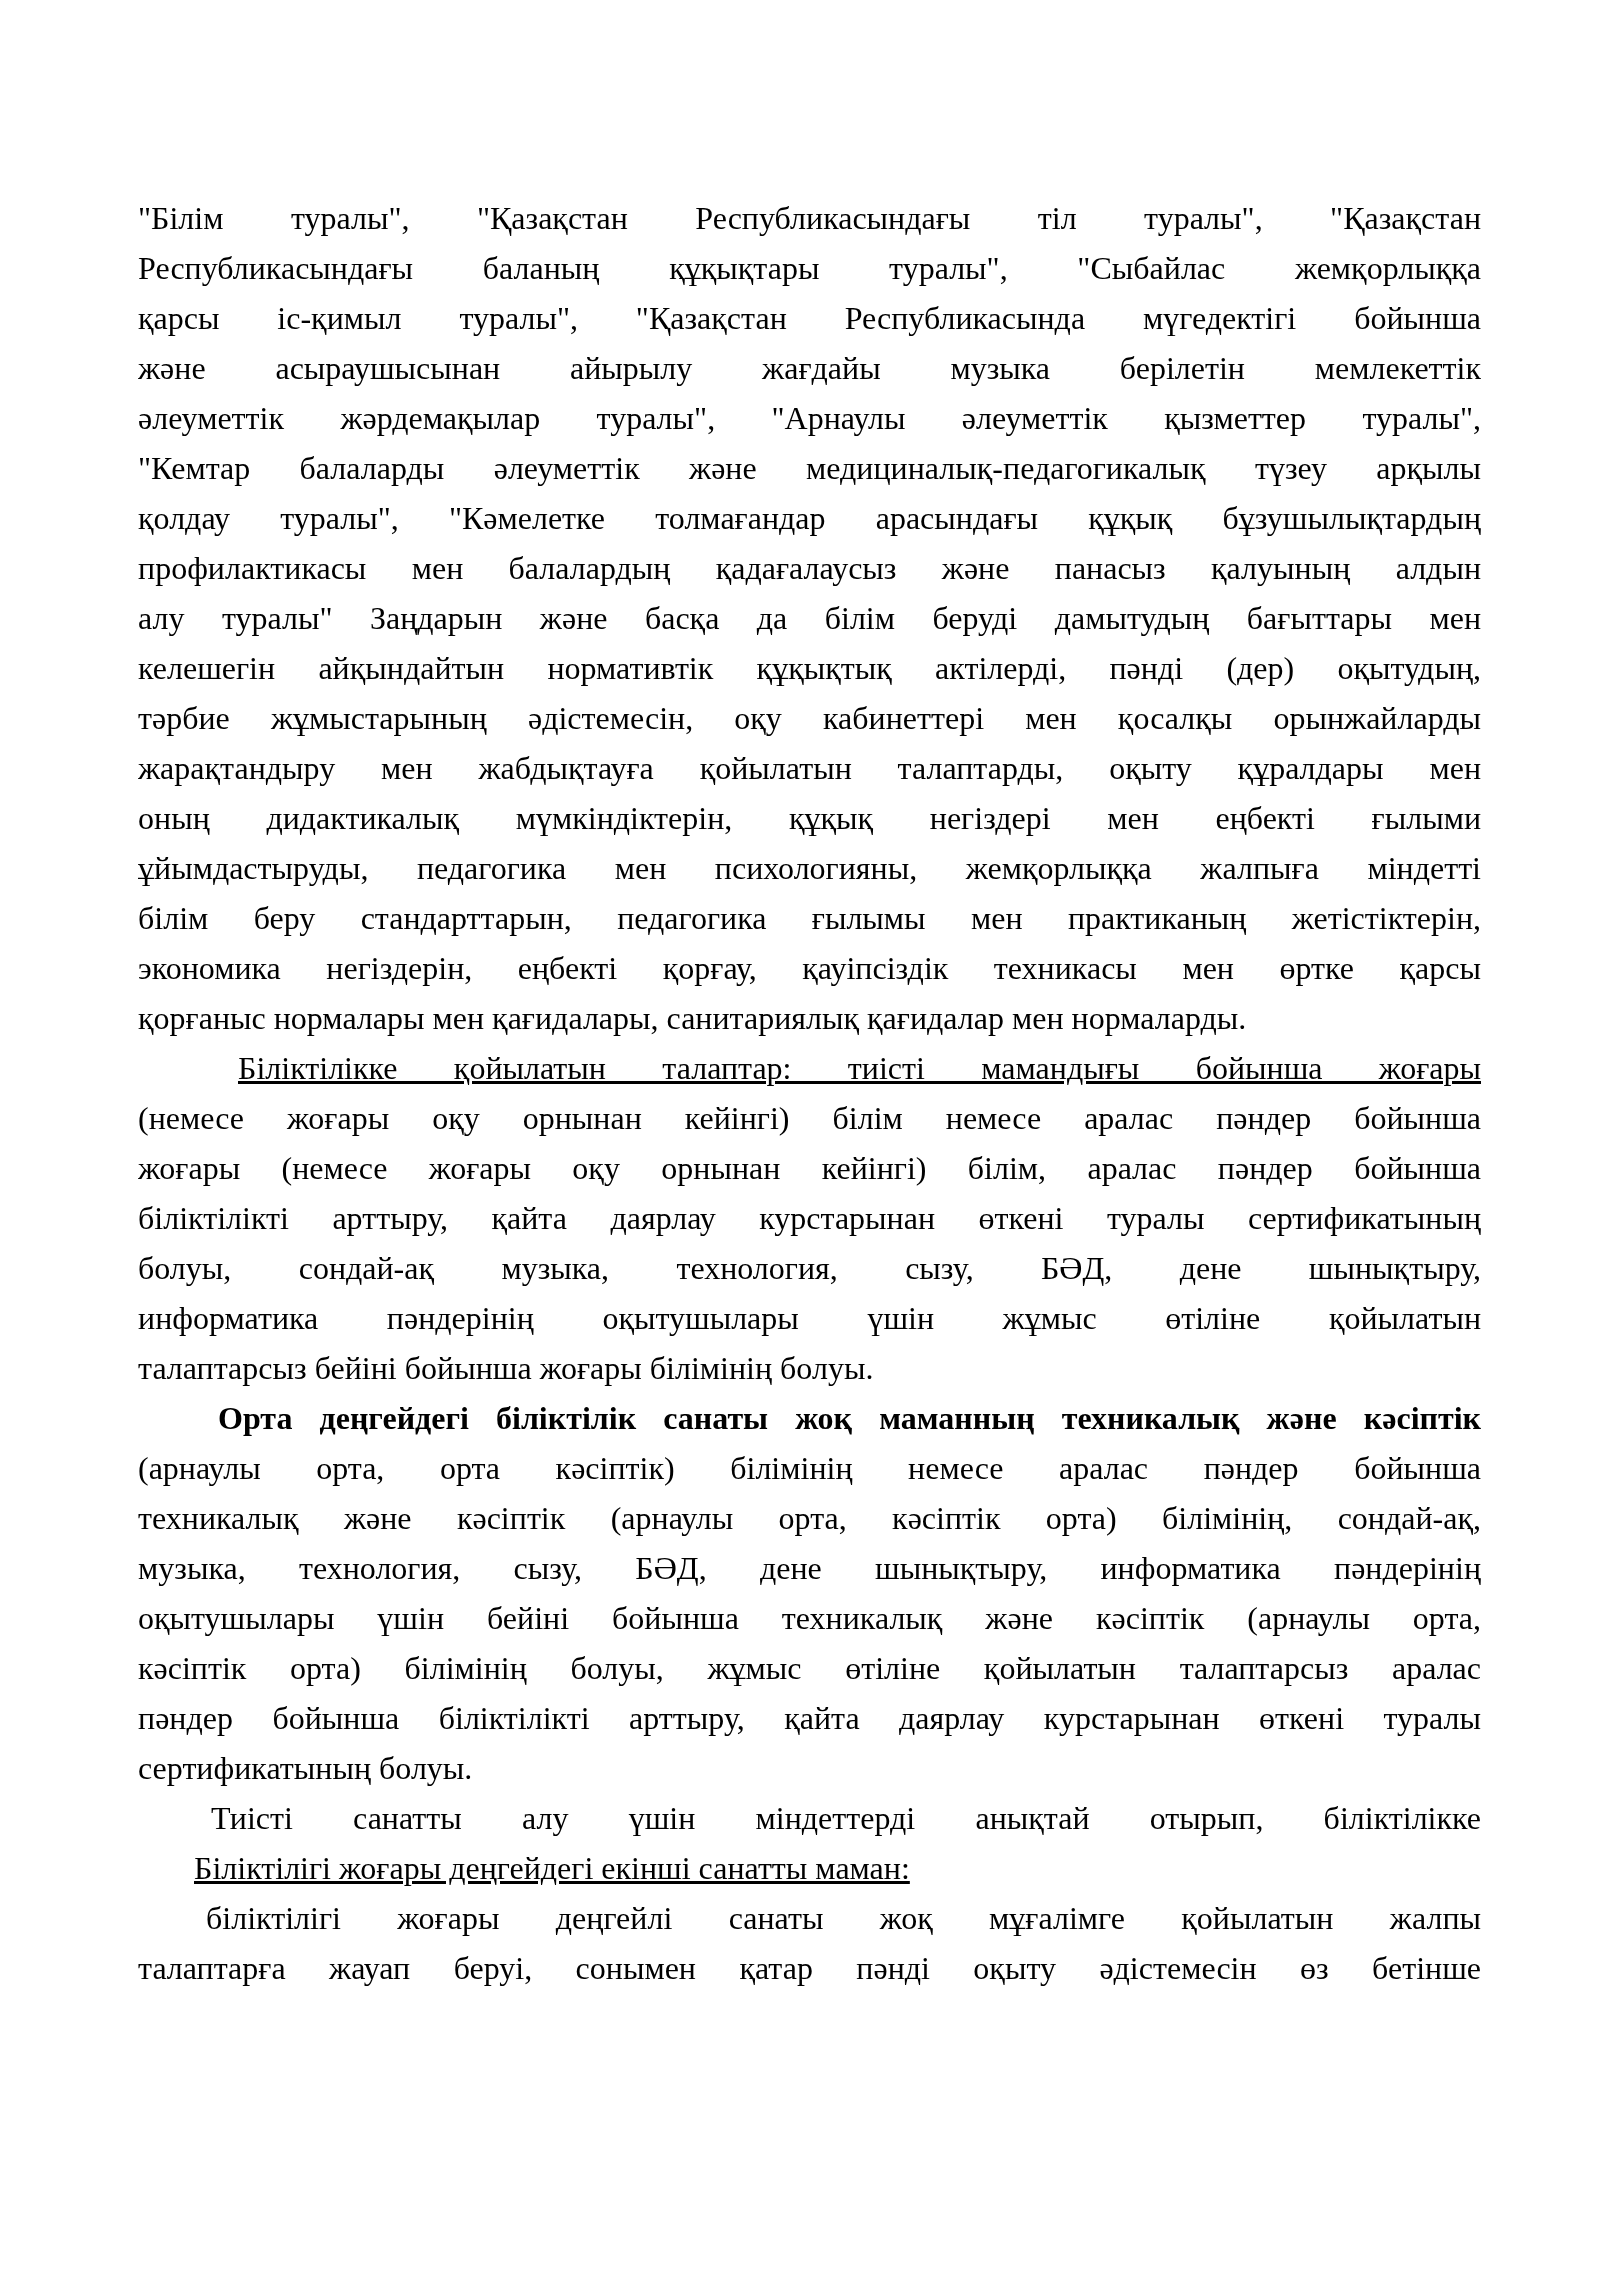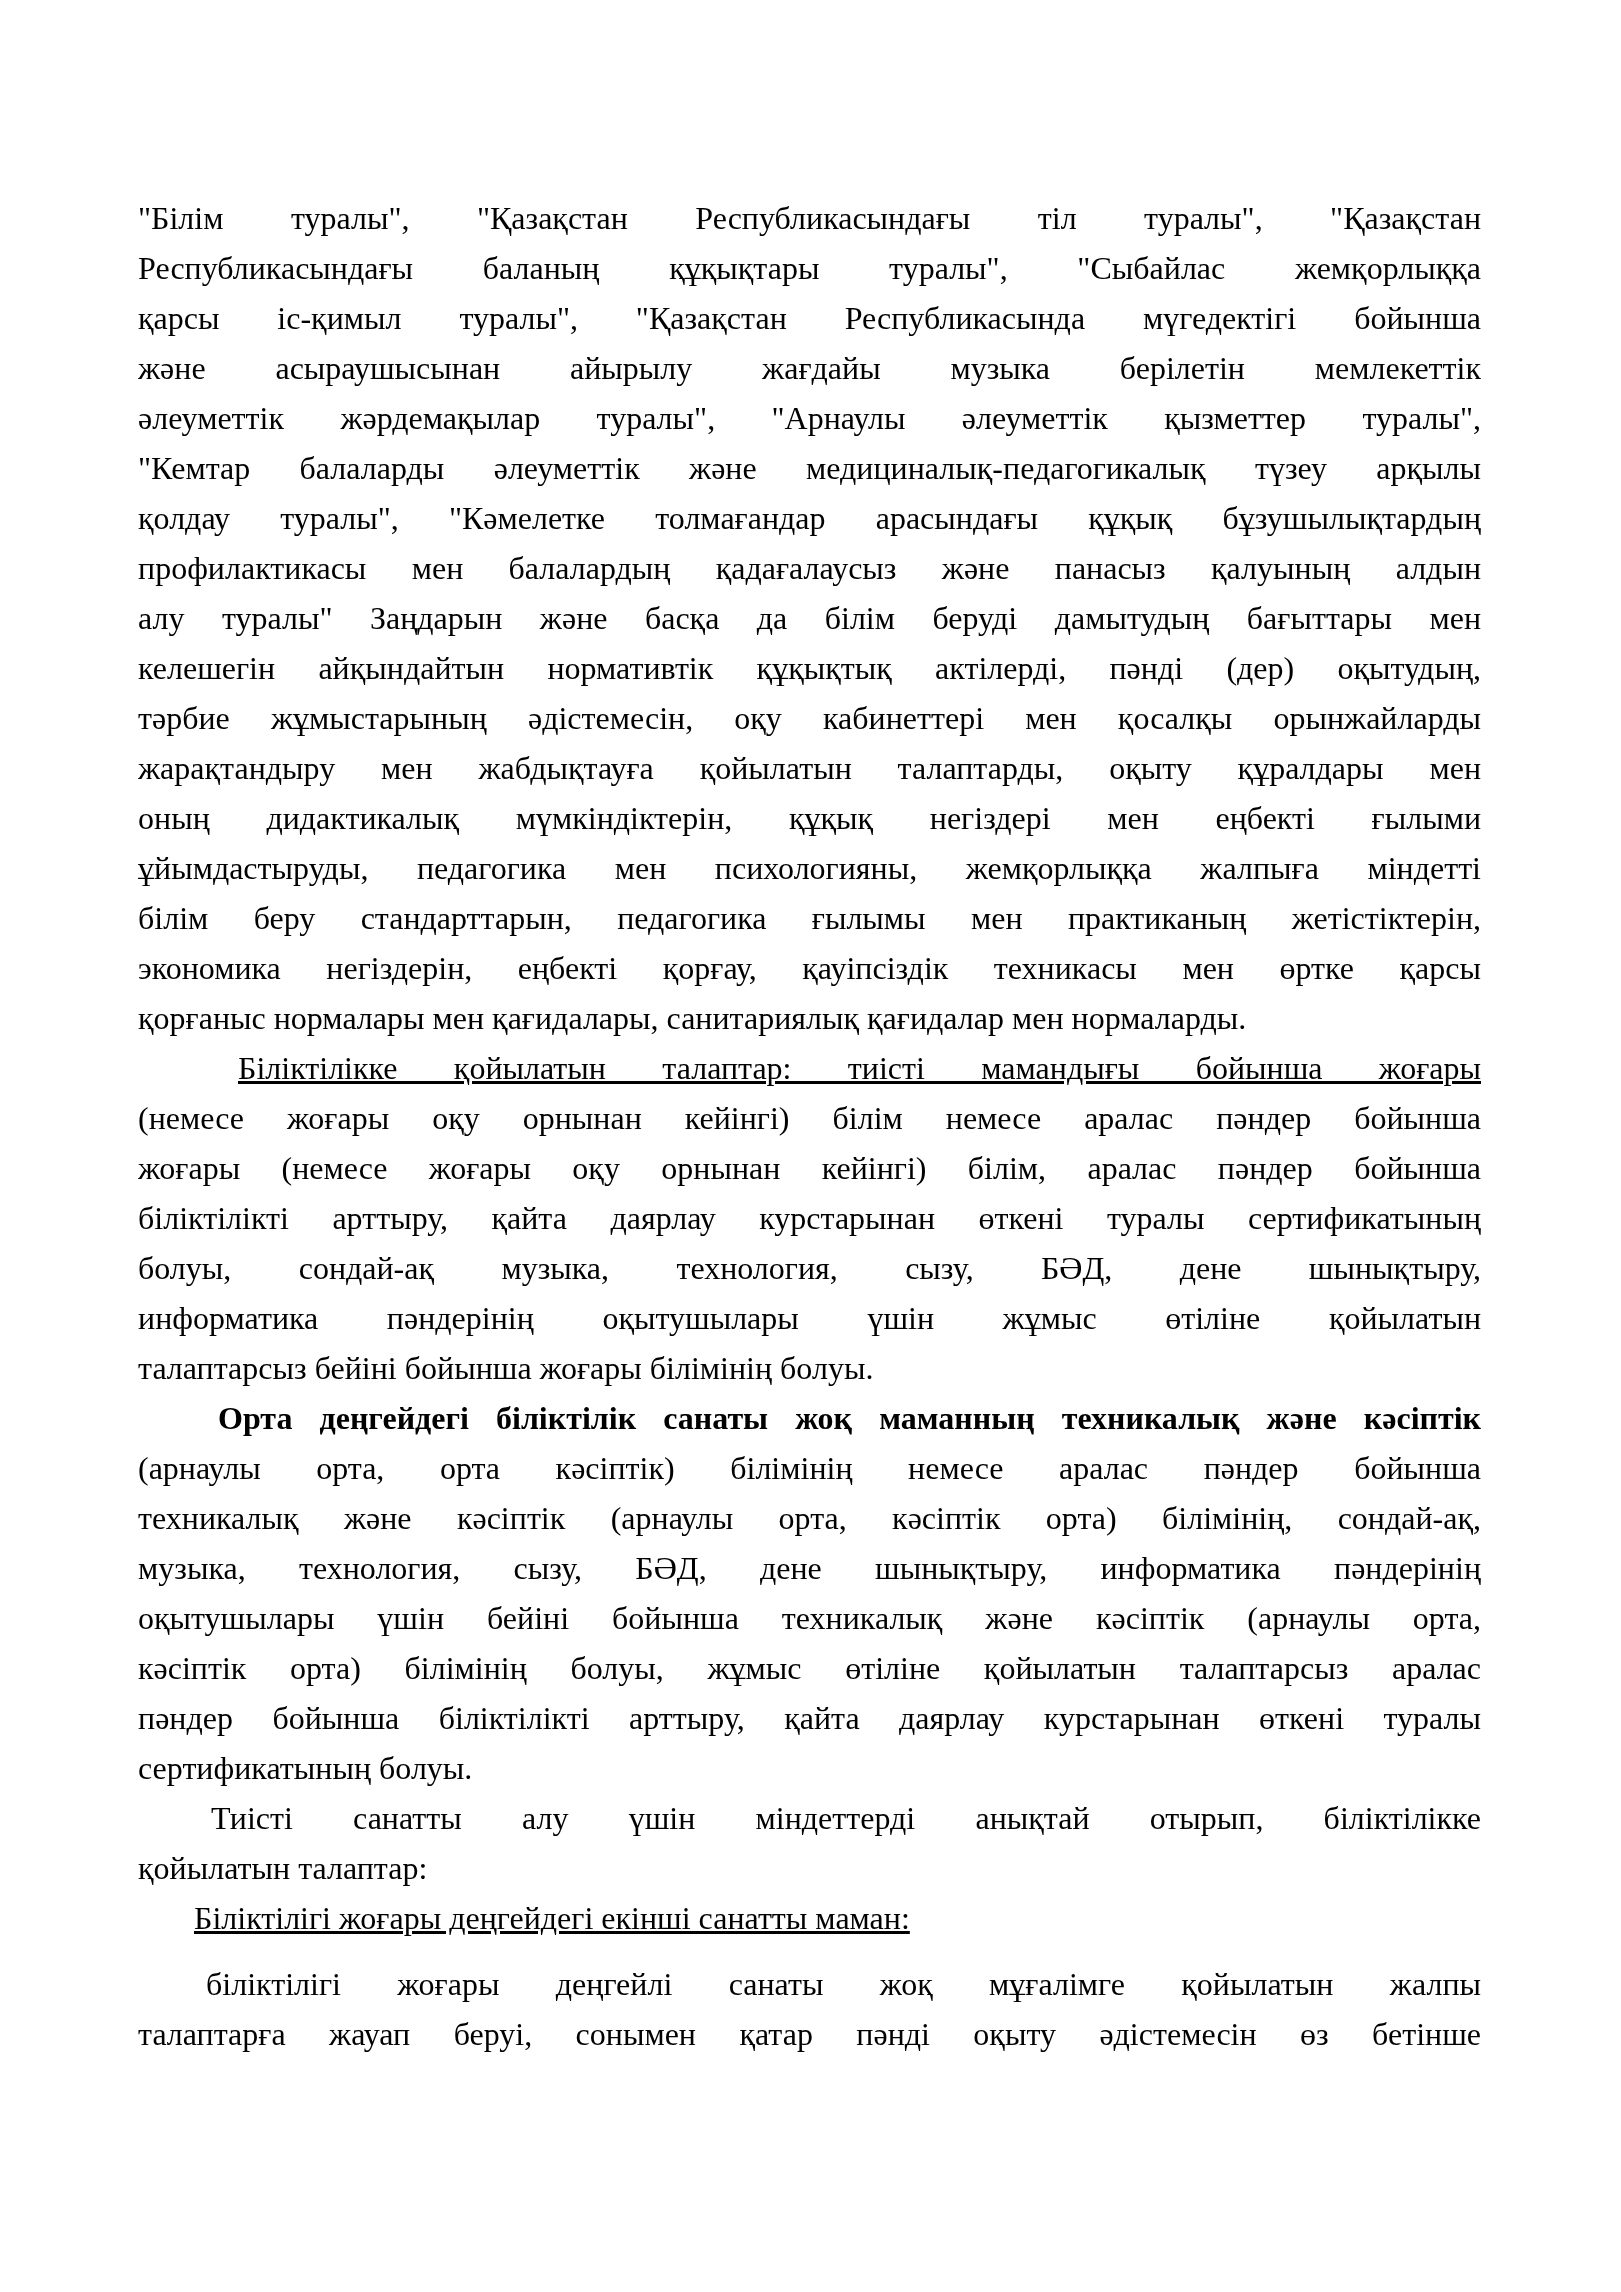--- a/index.html
+++ b/index.html
@@ -42,21 +42,21 @@
   
   .l {
     text-align: right;
     text-align-last: left;
   }
   
   .i102 { padding-left: 100px; text-decoration: underline; }
   .i82  { padding-left: 80px; font-weight: bold; }
   .i74  { padding-left: 73px; }
   .i57  { padding-left: 56px; text-decoration: underline; }
-  .i69  { padding-left: 68px; margin-top: 16px; }
+  .i69  { padding-left: 68px; }
 </style>
 </head>
 <body>
 
 <div class="page">
   <div class="text-block">
 
     <div>
       <div class="line j">"Білім туралы", "Қазақстан Республикасындағы тіл туралы", "Қазақстан</div>
       <div class="line j">Республикасындағы баланың құқықтары туралы", "Сыбайлас жемқорлыққа</div>
@@ -93,21 +93,20 @@
       <div class="line j">техникалық және кәсіптік (арнаулы орта, кәсіптік орта) білімінің, сондай-ақ,</div>
       <div class="line j">музыка, технология, сызу, БӘД, дене шынықтыру, информатика пәндерінің</div>
       <div class="line j">оқытушылары үшін бейіні бойынша техникалық және кәсіптік (арнаулы орта,</div>
       <div class="line j">кәсіптік орта) білімінің болуы, жұмыс өтіліне қойылатын талаптарсыз аралас</div>
       <div class="line j">пәндер бойынша біліктілікті арттыру, қайта даярлау курстарынан өткені туралы</div>
       <div class="line l">сертификатының болуы.</div>
     </div>
 
     <div>
       <div class="line j i74">Тиісті санатты алу үшін міндеттерді анықтай отырып, біліктілікке</div>
-      <div class="line l">қойылатын талаптар:</div>
     </div>
 
     <div>
       <div class="line l i57">Біліктілігі жоғары деңгейдегі екінші санатты маман:</div>
     </div>
 
     <div>
       <div class="line j i69">біліктілігі жоғары деңгейлі санаты жоқ мұғалімге қойылатын жалпы</div>
       <div class="line j">талаптарға жауап беруі, сонымен қатар пәнді оқыту әдістемесін өз бетінше</div>
     </div>

